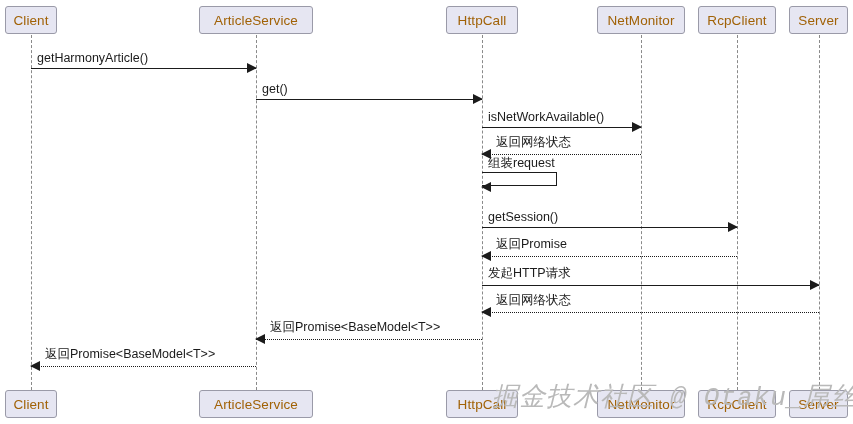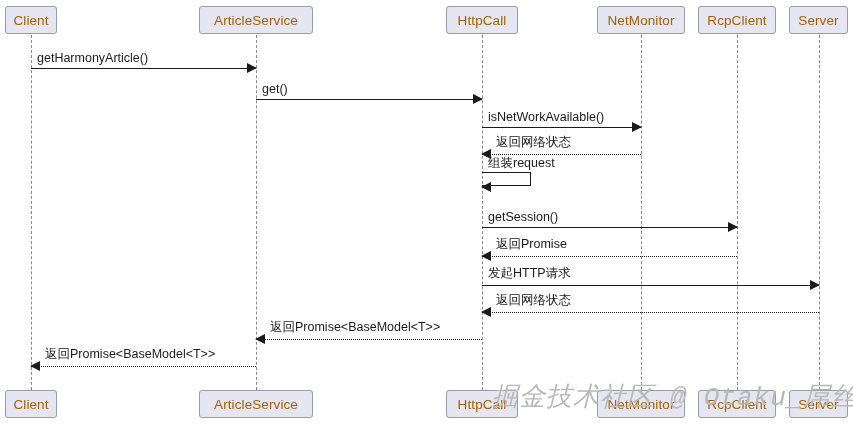--- a/index.html
+++ b/index.html
@@ -190,21 +190,21 @@
     <div class="msg to-right" style="left: 482px; width: 159px; top: 127px;">
       <div class="line"></div>
       <div class="head"></div>
       <span class="label lbl-left">isNetWorkAvailable()</span>
     </div>
     <div class="msg dashed to-left" style="left: 482px; width: 159px; top: 154px;">
       <div class="line"></div>
       <div class="head"></div>
       <span class="label lbl-left" style="left: 14px;">返回网络状态</span>
     </div>
-    <div class="selfmsg" style="left: 482px; top: 172px; width: 49px; height: 14px;">
+    <div class="selfmsg" style="left: 482px; top: 172px; width: 75px; height: 14px;">
       <div class="sbox"></div>
       <div class="shead"></div>
       <span class="label">组装request</span>
     </div>
     <div class="msg to-right" style="left: 482px; width: 255px; top: 227px;">
       <div class="line"></div>
       <div class="head"></div>
       <span class="label lbl-left">getSession()</span>
     </div>
     <div class="msg dashed to-left" style="left: 482px; width: 255px; top: 256px;">

